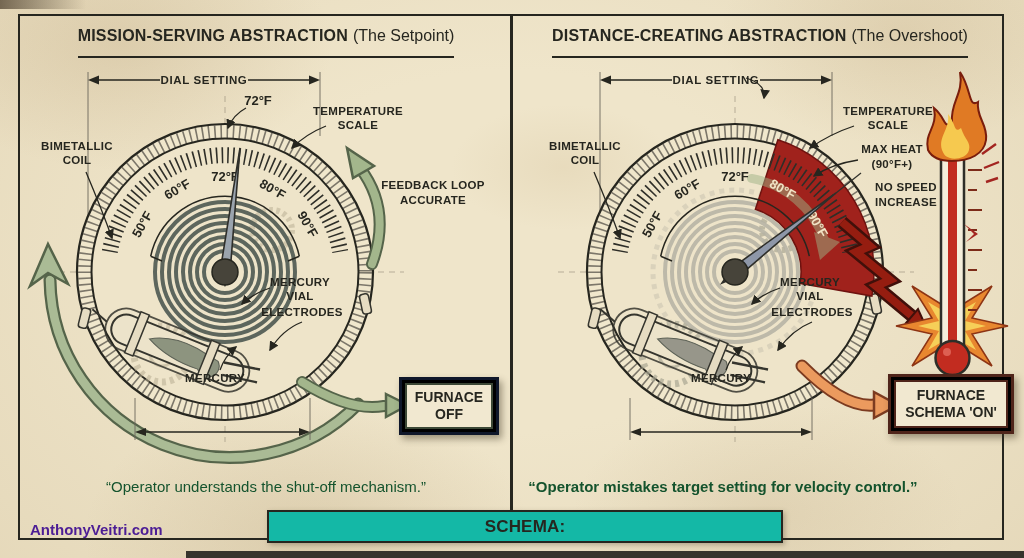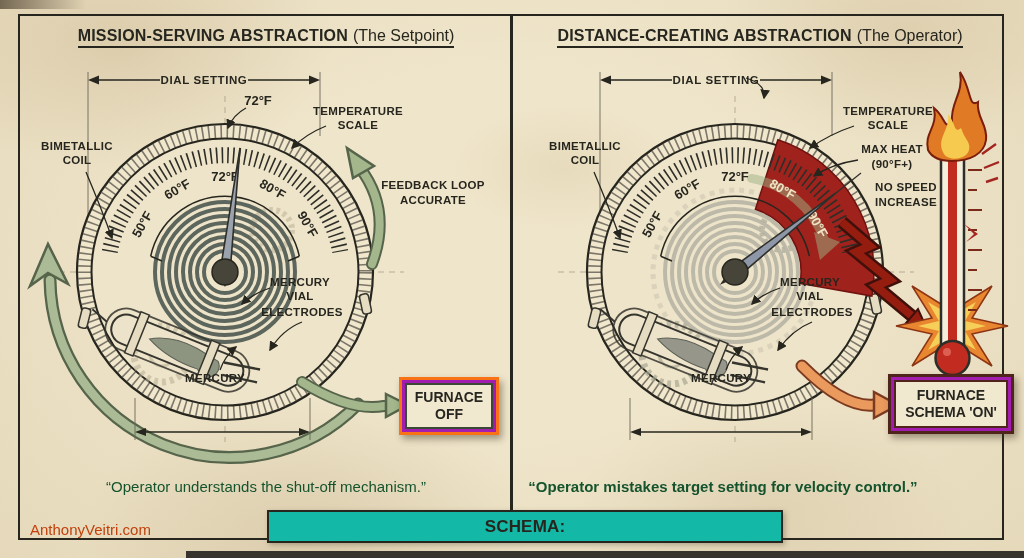--- a/index.html
+++ b/index.html
@@ -12,37 +12,37 @@
       radial-gradient(ellipse 320px 200px at 30% 96%, rgba(167,140,96,.22), transparent 70%),
       radial-gradient(ellipse 280px 160px at 75% 92%, rgba(167,140,96,.16), transparent 70%),
       radial-gradient(ellipse 160px 90px at 55% 30%, rgba(210,190,150,.25), transparent 70%),
       radial-gradient(ellipse 900px 600px at 50% 45%, #efe5ca 30%, #e4d7b8 85%, #d9caa8 100%);
   }
   .frame{position:absolute;left:18px;top:14px;width:986px;height:526px;border:2.5px solid #26261f;box-sizing:border-box;background:transparent;}
   .divider{position:absolute;left:510px;top:14px;width:2.5px;height:526px;background:#26261f;}
   .corner-smudge{position:absolute;left:0;top:0;width:86px;height:9px;background:linear-gradient(to right, rgba(58,45,28,.65), rgba(58,45,28,0));}
   .bottom-strip{position:absolute;left:186px;top:551px;right:0;height:7px;background:#37342d;}
   .panel-title{position:absolute;top:27px;width:492px;text-align:center;font-size:16px;}
-  .panel-title .tu{border-bottom:2px solid #26261f;padding-bottom:2px;white-space:nowrap;}
+  .panel-title .tu{border-bottom:2px solid #26261f;padding-bottom:12px;white-space:nowrap;}
   .panel-title b{font-weight:bold;letter-spacing:.2px;}
   .panel-title .suffix{margin-left:5px;font-weight:normal;}
   .quote{position:absolute;top:478px;width:492px;text-align:center;font-size:15px;color:#14532d;}
   svg{position:absolute;overflow:visible;}
   .lbl{font:bold 11.5px "Liberation Sans",sans-serif;fill:#26261f;letter-spacing:.3px;}
   .scl{font:bold 13px "Liberation Sans",sans-serif;fill:#26261f;}
   .sclr{font:bold 13px "Liberation Sans",sans-serif;fill:#f2e4c6;}
   .dim{font:bold 11.5px "Liberation Sans",sans-serif;fill:#26261f;letter-spacing:.6px;}
-  .callout-box{position:absolute;box-sizing:border-box;border:3px solid #f97316;padding:3px;background:#a21caf;box-shadow:3px 4px 7px rgba(60,50,30,.45);}
+  .callout-box{position:absolute;box-sizing:border-box;border:3px solid #0f172a;padding:3px;background:#000000;box-shadow:3px 4px 7px rgba(60,50,30,.45);}
   .callout-inner{width:100%;height:100%;box-sizing:border-box;border:2px solid #3c4836;background:#f1e8d0;display:flex;flex-direction:column;align-items:center;justify-content:center;font-weight:bold;font-size:14px;line-height:1.25;text-align:center;}
   .box-red{border-color:#4f241a;}
   .box-red .callout-inner{border-color:#4f241a;}
   .schema-box{position:absolute;left:267px;top:510px;width:516px;height:33px;box-sizing:border-box;border:2.5px solid #26261f;background:#14b8a6;display:flex;align-items:center;justify-content:center;font-size:17px;letter-spacing:.2px;box-shadow:2px 2px 5px rgba(60,50,30,.3);}
   .schema-box b{font-weight:bold;}
   .schema-box .rest{margin-left:6px;font-weight:normal;}
-  .site{position:absolute;left:30px;top:521px;font-size:15px;color:#c2410c;}
+  .site{position:absolute;left:30px;top:521px;font-size:15px;color:#4c1d95;font-weight:bold;}
 </style>
 </head>
 <body>
 
 <div class="corner-smudge"></div>
 <div class="frame"></div>
 <div class="divider"></div>
 
 <div class="panel-title" style="left:20px;">
   <span class="tu"><b>MISSION-SERVING ABSTRACTION</b><span class="suffix">(The Setpoint)</span></span>
@@ -166,21 +166,21 @@
 <div class="callout-box" style="left:399px;top:377px;width:100px;height:58px;">
   <div class="callout-inner">
     <span>FURNACE</span>
     <span>OFF</span>
   </div>
 </div>
 
 <div class="quote" style="left:20px;">“Operator understands the shut-off mechanism.”</div>
 
 <div class="panel-title" style="left:514px;">
-  <span class="tu"><b>DISTANCE-CREATING ABSTRACTION</b><span class="suffix">(The Operator)</span></span>
+  <span class="tu"><b>DISTANCE-CREATING ABSTRACTION</b><span class="suffix">(The Overshoot)</span></span>
 </div>
 
 <svg width="492" height="420" viewBox="0 0 492 420" style="left:514px;top:58px;">
   <defs>
     <marker id="mB" viewBox="0 0 10 10" refX="8.5" refY="5" markerWidth="7.5" markerHeight="7.5" orient="auto-start-reverse">
         <path d="M0,0L10,5L0,10z" fill="#26261f"></path>
       </marker>
   </defs>
 
   <path d="M44,214 L400,214 M221,38 L221,384" stroke="#97907c" stroke-width=".8" stroke-dasharray="6 5" opacity=".8" fill="none"></path>

